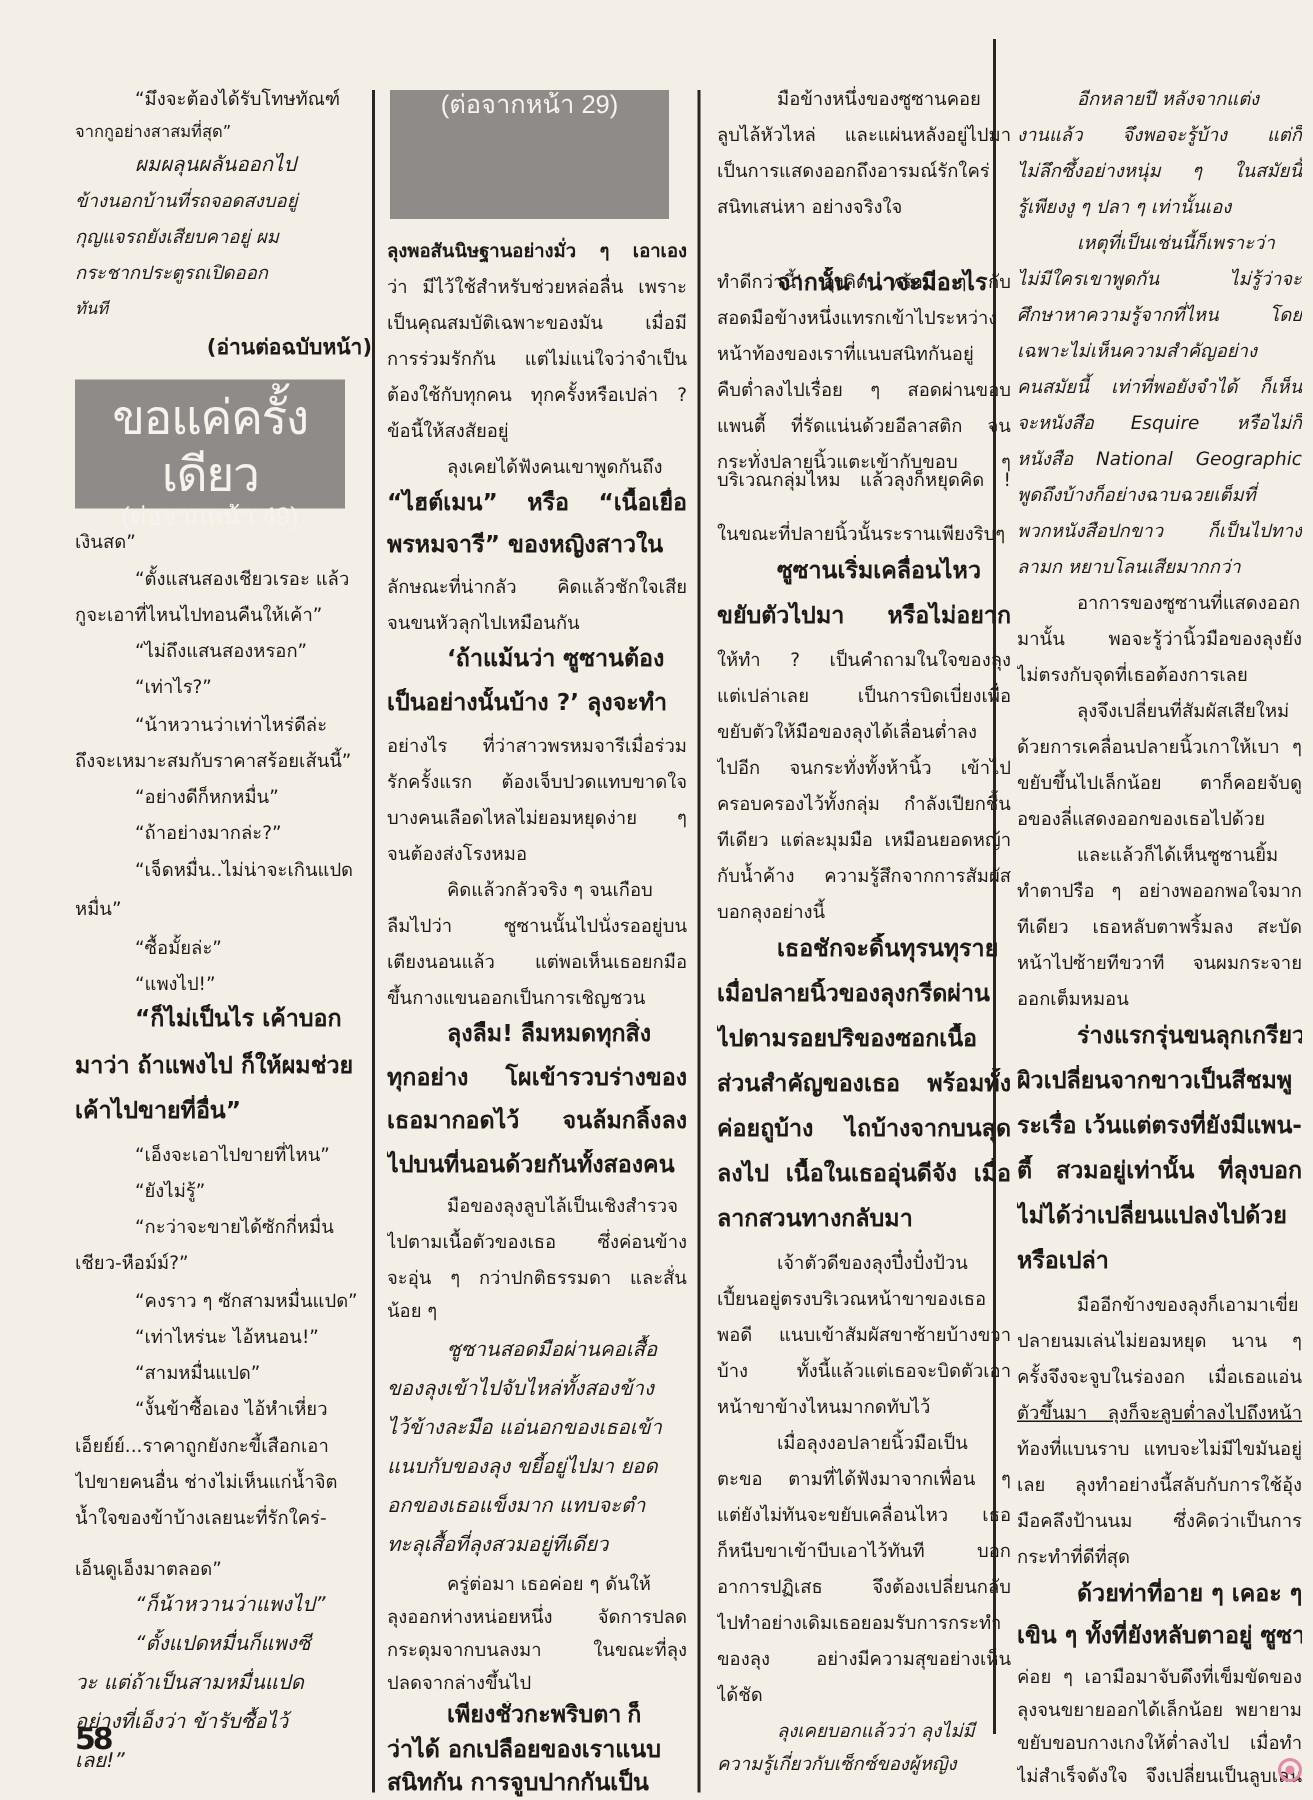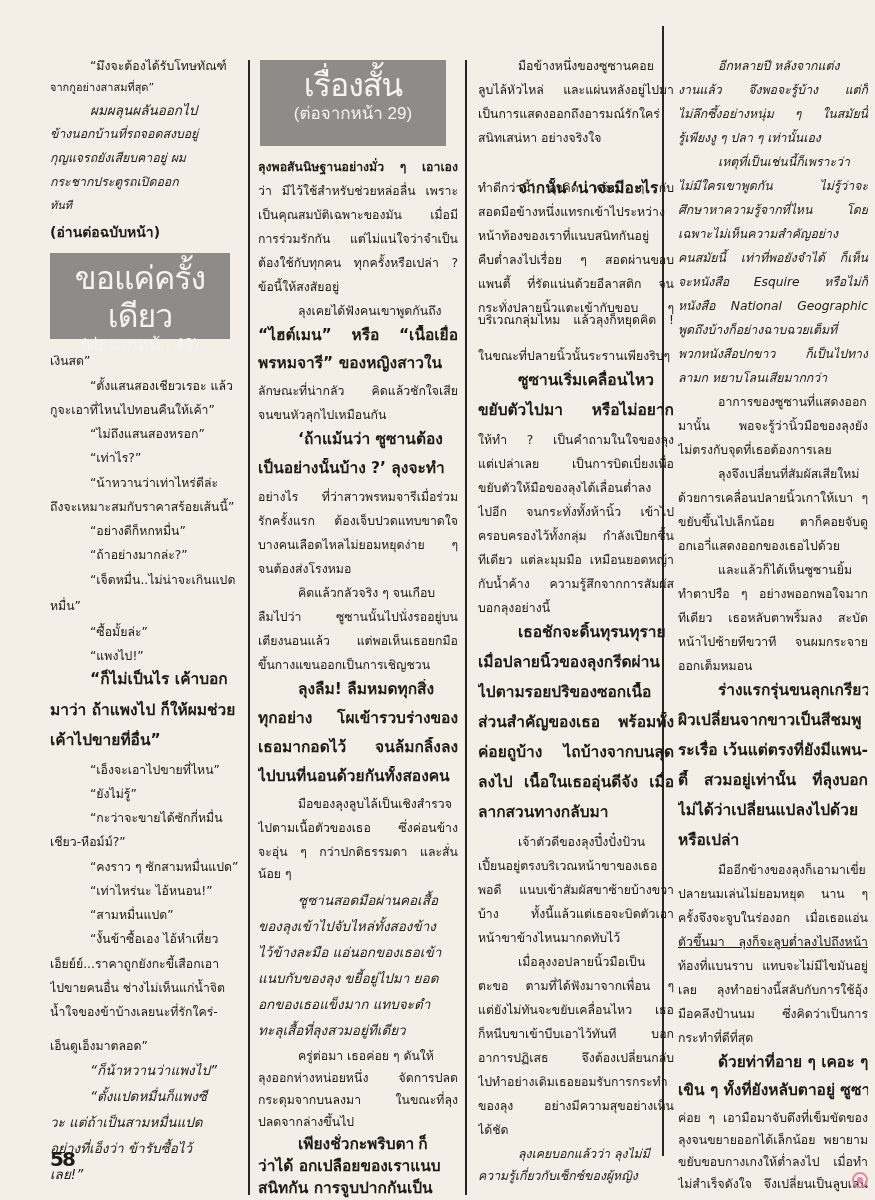--- a/index.html
+++ b/index.html
@@ -18,21 +18,21 @@
     position: absolute; left: 0; right: 0; white-space: nowrap; overflow: hidden;
     font-size: 12.3px; line-height: 20px; height: 22px;
   }
   .line.j { text-align: justify; text-align-last: justify; }
   .line.ind { padding-left: 40px; }
   .b { font-weight: bold; }
   .big { font-size: 15.5px; font-weight: bold; }
   .it { font-style: italic; }
   .itb { font-style: italic; font-size: 13.5px; }
   .small { font-size: 11px; }
-  .ctr { text-align: left; }
+  .ctr { text-align: right; }
   .titlebox {
     position: absolute; background: #8f8b88; color: #f6f3ef; text-align: center;
     font-family: "Liberation Sans", sans-serif;
   }
   .titlebox .t { display: block; font-size: 32px; line-height: 38px; letter-spacing: -1px; }
   .titlebox .s { display: block; font-size: 17px; line-height: 20px; }
   .pagenum {
     position: absolute; left: 50px; top: 1147px; font-size: 20px; font-weight: 900;
     font-family: "DejaVu Sans", sans-serif; letter-spacing: -2px;
   }
@@ -97,21 +97,20 @@
   <div class="line ind itb" style="top:1060px;">“ก็น้าหวานว่าแพงไป”</div>
   <div class="line ind itb" style="top:1086px;">“ตั้งแปดหมื่นก็แพงซี</div>
   <div class="line itb" style="top:1112px;">วะ แต่ถ้าเป็นสามหมื่นแปด</div>
   <div class="line itb" style="top:1138px;">อย่างที่เอ็งว่า ข้ารับซื้อไว้</div>
   <div class="line itb" style="top:1164px;">เลย!”</div>
 </div>
 
 <div class="pagenum">58</div>
 
 <div class="titlebox" style="left:260px; top:60px; width:186px; height:86px;">
-  <span class="t" style="margin-top:6px;">เรื่องสั้น</span>
   <span class="s">(ต่อจากหน้า 29)</span>
 </div>
 
 <div class="col col2">
   <div class="line j b" style="top:157px;">ลุงพอสันนิษฐานอย่างมั่ว ๆ เอาเอง</div>
   <div class="line j" style="top:181px;">ว่า มีไว้ใช้สำหรับช่วยหล่อลื่น เพราะ</div>
   <div class="line j" style="top:205px;">เป็นคุณสมบัติเฉพาะของมัน เมื่อมี</div>
   <div class="line j" style="top:229px;">การร่วมรักกัน แต่ไม่แน่ใจว่าจำเป็น</div>
   <div class="line j" style="top:253px;">ต้องใช้กับทุกคน ทุกครั้งหรือเปล่า ?</div>
   <div class="line" style="top:277px;">ข้อนี้ให้สงสัยอยู่</div>
@@ -218,21 +217,21 @@
   <div class="line j it" style="top:296px;">หนังสือ National Geographic</div>
   <div class="line j it" style="top:320px;">พูดถึงบ้างก็อย่างฉาบฉวยเต็มที่</div>
   <div class="line j it" style="top:344px;">พวกหนังสือปกขาว ก็เป็นไปทาง</div>
   <div class="line it" style="top:368px;">ลามก หยาบโลนเสียมากกว่า</div>
   <div class="line ind" style="top:392px;">อาการของซูซานที่แสดงออก</div>
   <div class="line j" style="top:416px;">มานั้น พอจะรู้ว่านิ้วมือของลุงยัง</div>
   <div class="line" style="top:440px;">ไม่ตรงกับจุดที่เธอต้องการเลย</div>
   <div class="line ind" style="top:464px;">ลุงจึงเปลี่ยนที่สัมผัสเสียใหม่</div>
   <div class="line j" style="top:488px;">ด้วยการเคลื่อนปลายนิ้วเกาให้เบา ๆ</div>
   <div class="line j" style="top:512px;">ขยับขึ้นไปเล็กน้อย ตาก็คอยจับดู</div>
-  <div class="line" style="top:536px;">อกเอาี่แสดงออกของเธอไปด้วย</div>
+  <div class="line" style="top:536px;">อของลี่แสดงออกของเธอไปด้วย</div>
   <div class="line ind" style="top:560px;">และแล้วก็ได้เห็นซูซานยิ้ม</div>
   <div class="line j" style="top:584px;">ทำตาปรือ ๆ อย่างพออกพอใจมาก</div>
   <div class="line j" style="top:608px;">ทีเดียว เธอหลับตาพริ้มลง สะบัด</div>
   <div class="line j" style="top:632px;">หน้าไปซ้ายทีขวาที จนผมกระจาย</div>
   <div class="line" style="top:656px;">ออกเต็มหมอน</div>
   <div class="line ind big" style="top:680px;">ร่างแรกรุ่นขนลุกเกรียว</div>
   <div class="line j big" style="top:710px;">ผิวเปลี่ยนจากขาวเป็นสีชมพู</div>
   <div class="line j big" style="top:740px;">ระเรื่อ เว้นแต่ตรงที่ยังมีแพน-</div>
   <div class="line j big" style="top:770px;">ตี้ สวมอยู่เท่านั้น ที่ลุงบอก</div>
   <div class="line j big" style="top:800px;">ไม่ได้ว่าเปลี่ยนแปลงไปด้วย</div>

